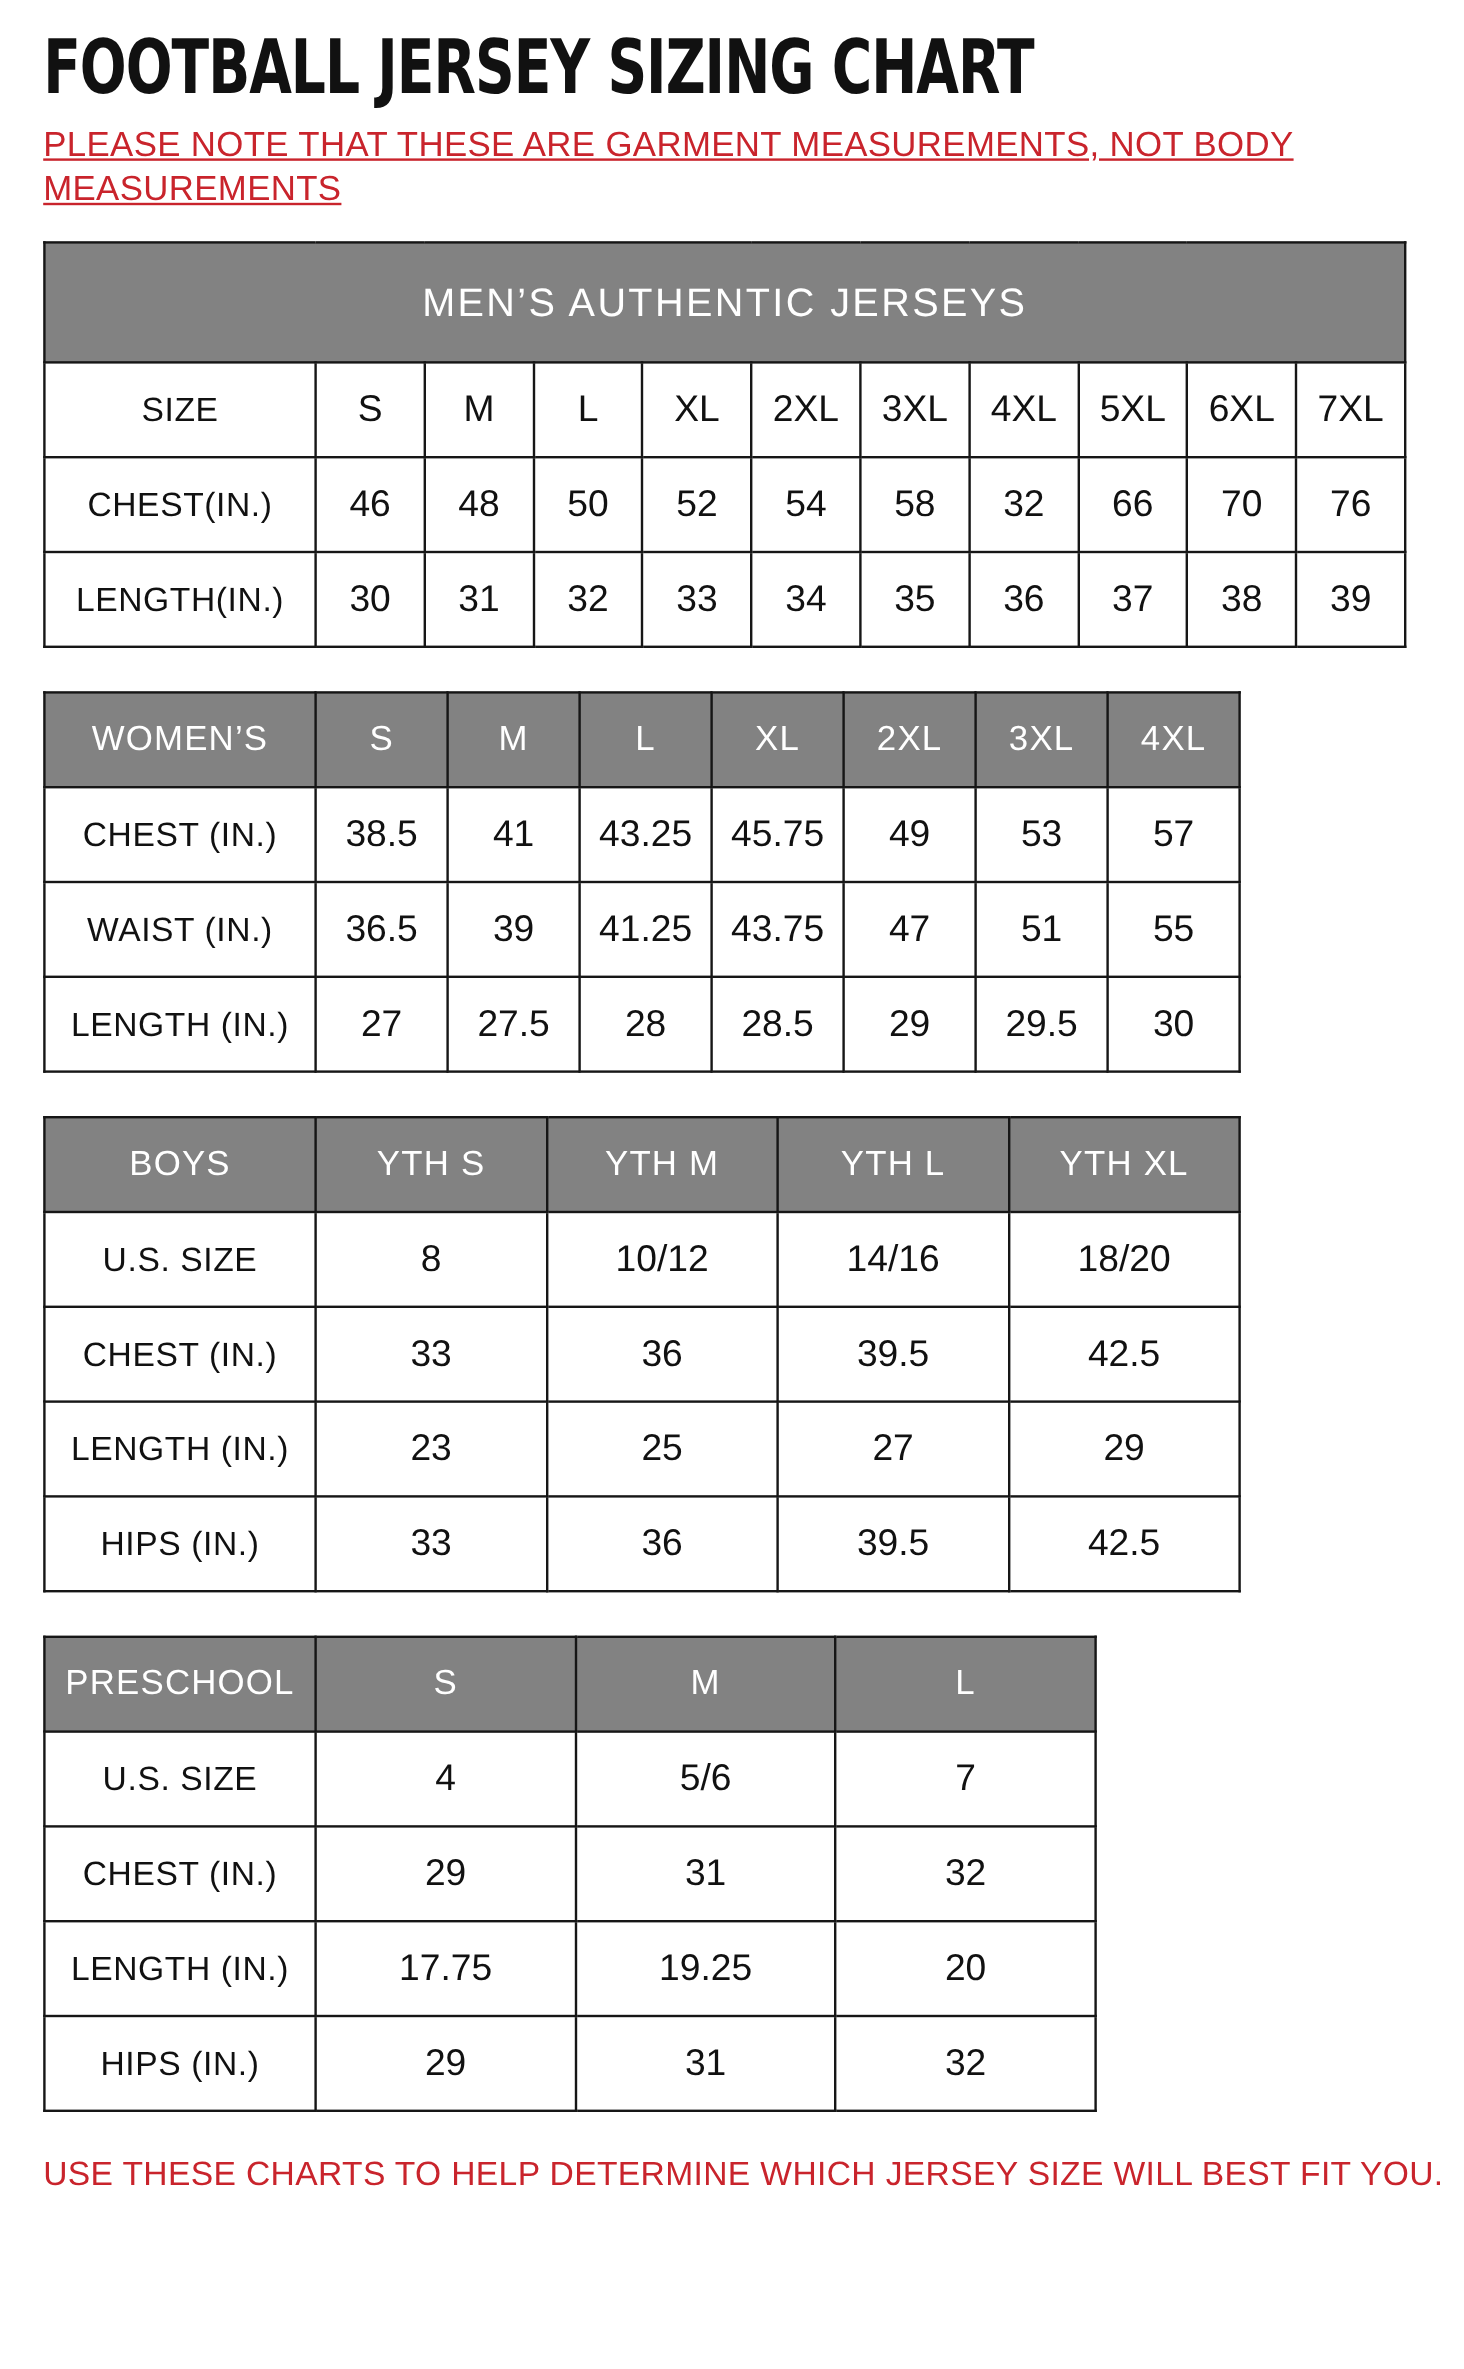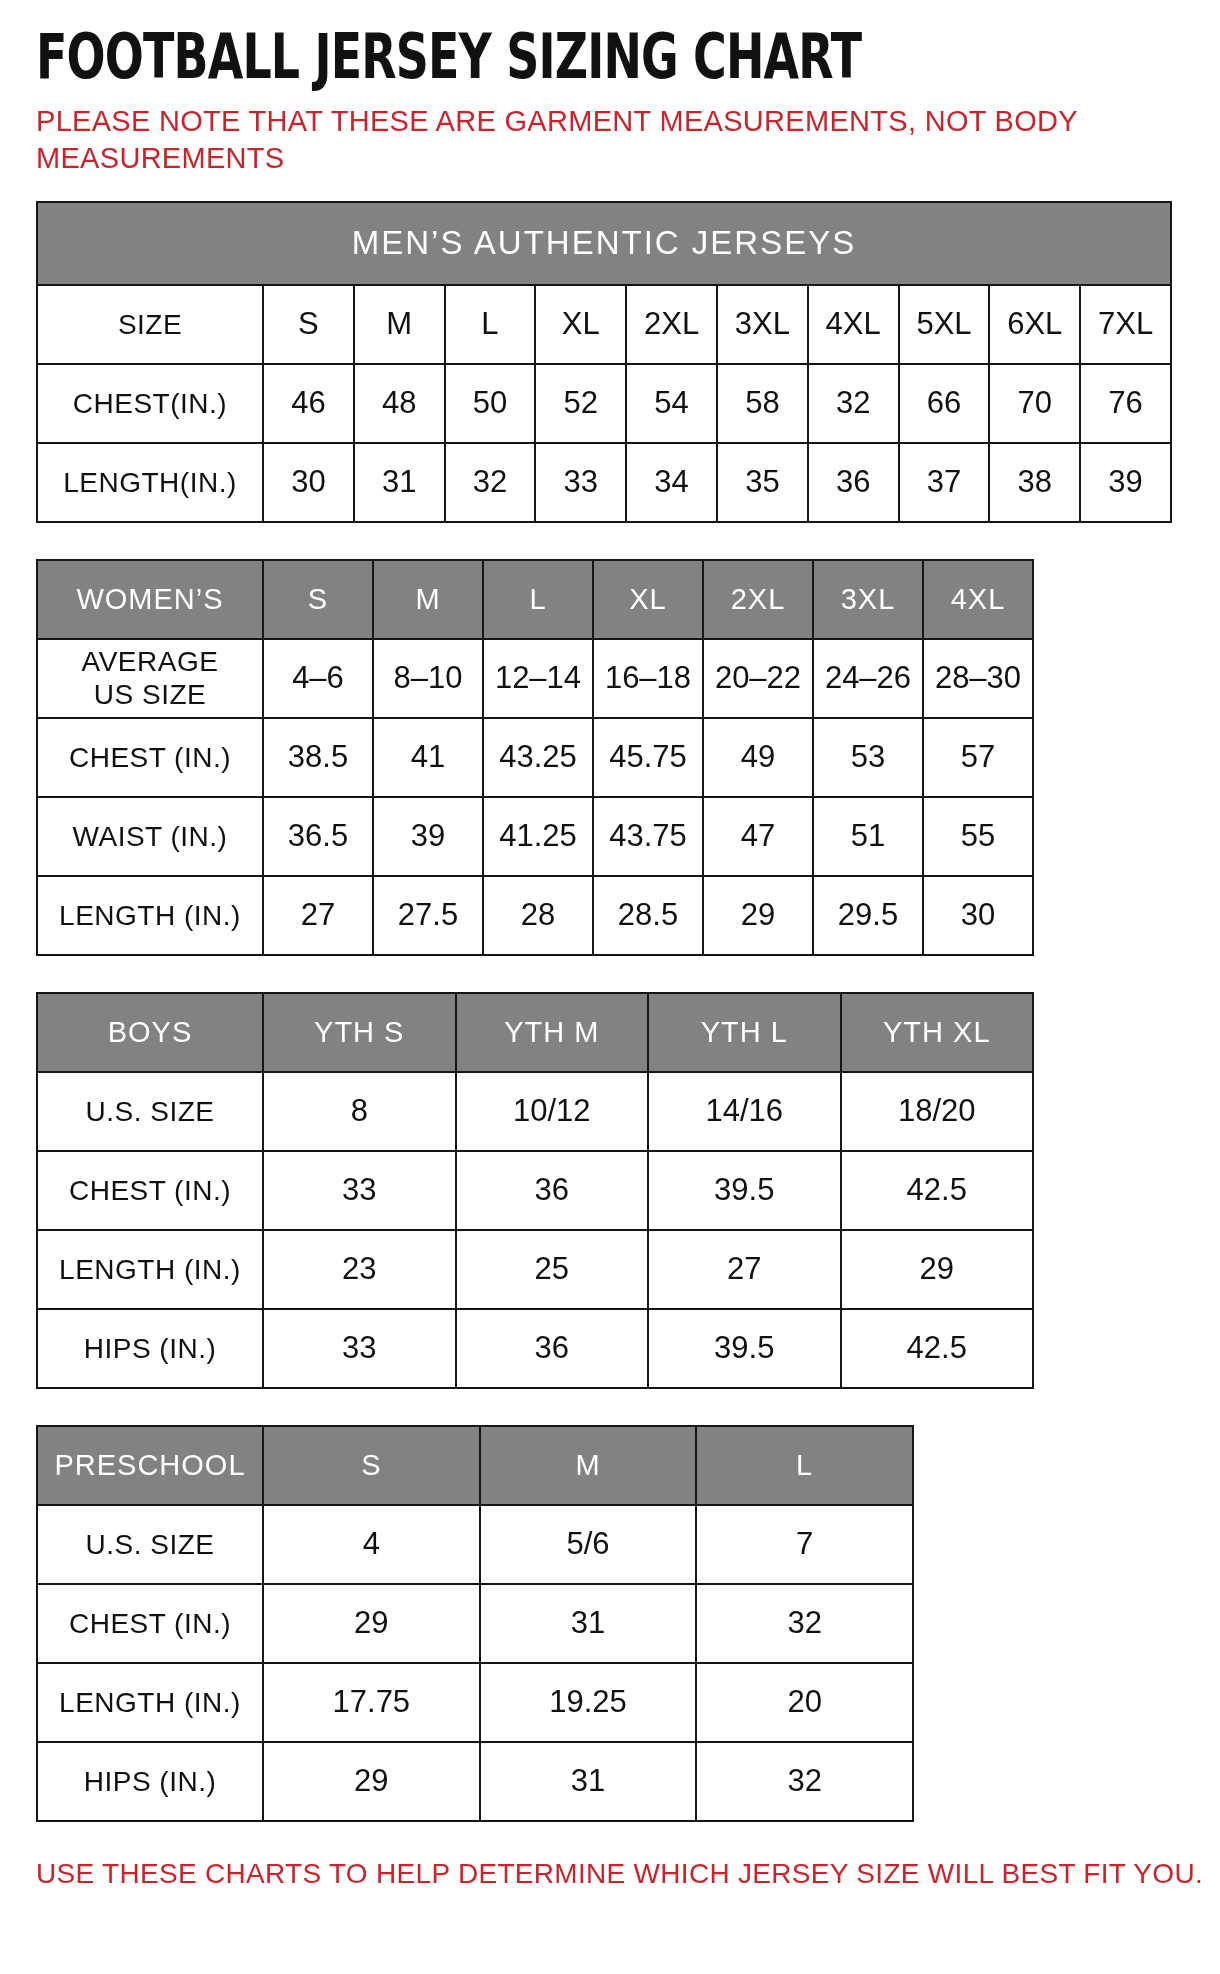--- a/index.html
+++ b/index.html
@@ -22,40 +22,41 @@
     white-space: nowrap;
     margin-bottom: 14px;
   }
   .note {
     color: var(--accent, #c9242c);
     font-size: 29px;
     line-height: 1.28;
     max-width: 1070px;
     margin-bottom: 24px;
     letter-spacing: 0.3px;
+    text-decoration: underline;
   }
   table {
     border-collapse: collapse;
     table-layout: fixed;
     margin-bottom: 36px;
   }
   th, td {
     border: 2px solid var(--border, #161616);
     text-align: center;
     vertical-align: middle;
     font-weight: normal;
     height: 79px;
     padding: 2px 4px;
   }
   .band {
     background: var(--hdr, #828282);
     color: #ffffff;
     font-size: 33px;
     letter-spacing: 2px;
-    height: 83px;
+    height: 100px;
   }
   .hdr {
     background: var(--hdr, #828282);
     color: #ffffff;
     font-size: 29px;
     letter-spacing: 1px;
   }
   .rowlabel {
     font-size: 28px;
     white-space: pre-line;
@@ -145,31 +146,20 @@
         <th class="hdr">WOMEN’S</th>
         <th class="hdr">S</th>
         <th class="hdr">M</th>
         <th class="hdr">L</th>
         <th class="hdr">XL</th>
         <th class="hdr">2XL</th>
         <th class="hdr">3XL</th>
         <th class="hdr">4XL</th>
       </tr>
       <tr>
-        <th class="rowlabel">AVERAGE
-US SIZE</th>
-        <td>4–6</td>
-        <td>8–10</td>
-        <td>12–14</td>
-        <td>16–18</td>
-        <td>20–22</td>
-        <td>24–26</td>
-        <td>28–30</td>
-      </tr>
-      <tr>
         <th class="rowlabel">CHEST (IN.)</th>
         <td>38.5</td>
         <td>41</td>
         <td>43.25</td>
         <td>45.75</td>
         <td>49</td>
         <td>53</td>
         <td>57</td>
       </tr>
       <tr>

